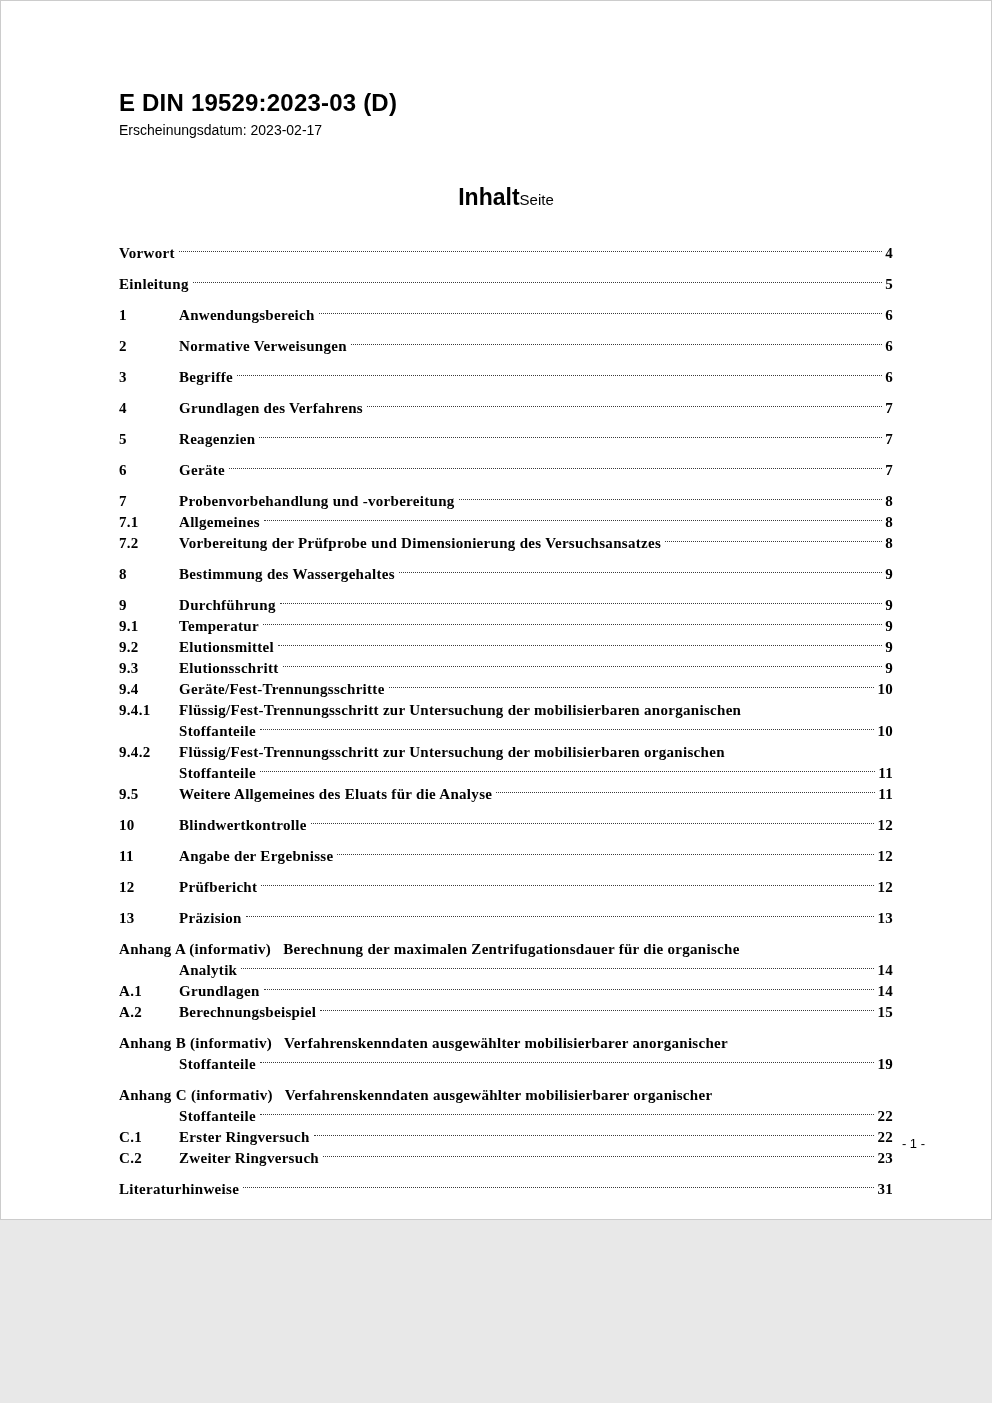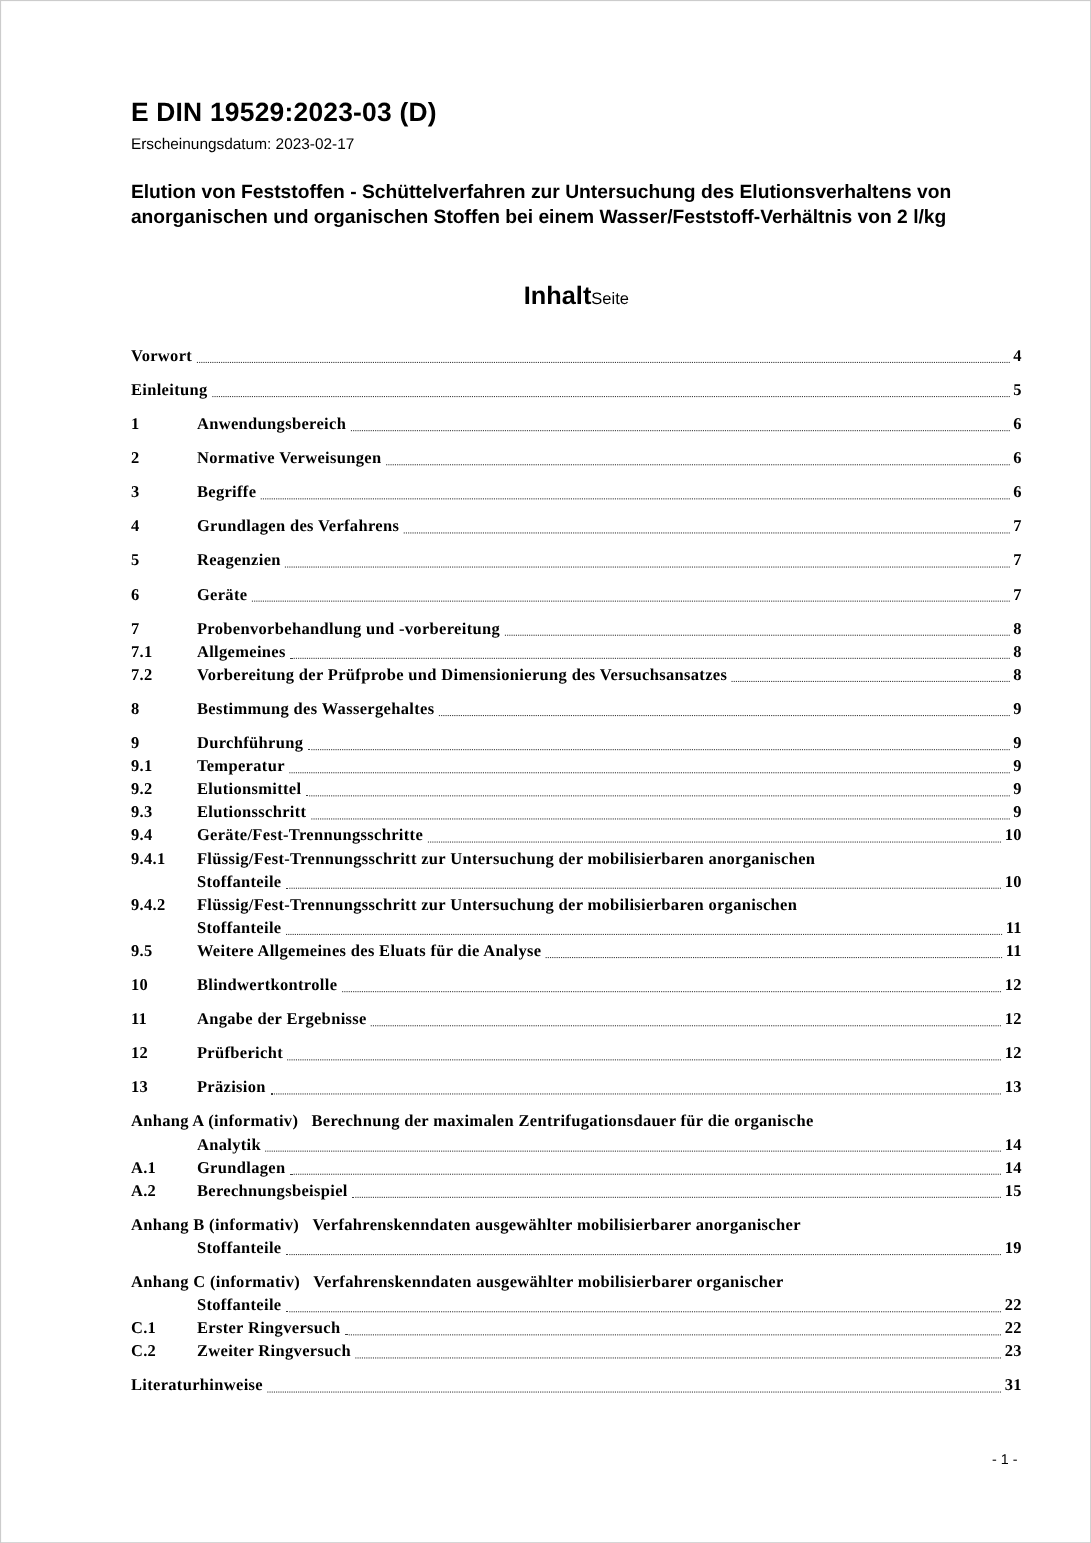--- a/index.html
+++ b/index.html
@@ -3,27 +3,27 @@
 <meta charset="utf-8">
 <style>
   html, body {
     margin: 0;
     padding: 0;
     background: #e8e8e8;
     font-family: "Liberation Sans", sans-serif;
   }
   .page {
     width: 992px;
-    height: 1403px;
+    height: 1220px;
     margin: 0 auto;
     background: #ffffff;
     border: 1px solid #cccccc;
     box-sizing: border-box;
     position: relative;
-    padding: 88px 62px 0 118px;
+    padding: 88px 98px 0 118px;
     color: #000;
   }
   
   .doc-title {
     font-family: "Liberation Sans", sans-serif;
     font-size: 24px;
     font-weight: 700;
     margin: 0;
     letter-spacing: 0.2px;
   }
@@ -60,21 +60,21 @@
     font-family: "Liberation Serif", serif;
     font-weight: 700;
     font-size: 15px;
     letter-spacing: 0.3px;
     line-height: 21px;
   }
   .toc-entry { margin: 0; }
   .toc-entry.gap { margin-top: 10px; }
   .toc-line {
     display: flex;
-    align-items: flex-end;
+    align-items: center;
   }
   .toc-line .num {
     flex: 0 0 60px;
     width: 60px;
   }
   .toc-line .num.wide {
     flex: 0 0 auto;
     width: auto;
     margin-right: 12px;
   }
@@ -101,21 +101,20 @@
     font-family: "Liberation Sans", sans-serif;
   }
 </style>
 </head>
 <body>
 
 <div class="page">
 
   <h1 class="doc-title">E DIN 19529:2023-03 (D)</h1>
   <div class="doc-date">Erscheinungsdatum: 2023-02-17</div>
-  <h2 class="doc-subtitle">Elution von Feststoffen - Schüttelverfahren zur Untersuchung des Elutionsverhaltens von anorganischen und organischen Stoffen bei einem Wasser/Feststoff-Verhältnis von 2 l/kg</h2>
 
   <div class="toc-head">
     <span class="inhalt">Inhalt</span>
     <span class="seite">Seite</span>
   </div>
 
   <div class="toc" id="toc-list">
       <div class="toc-entry gap">
         <div class="toc-line">
           <span class="txt">Vorwort</span>

